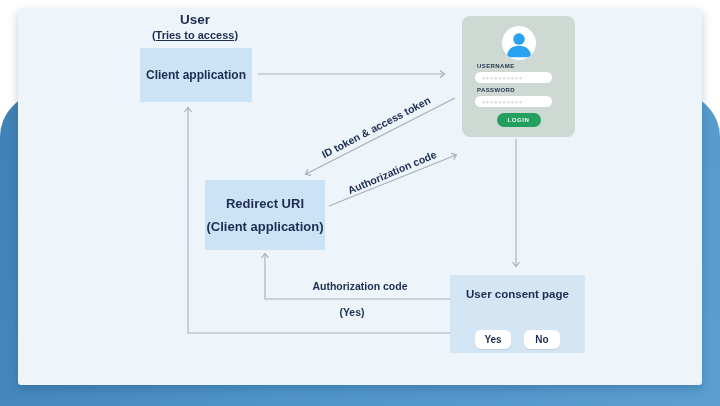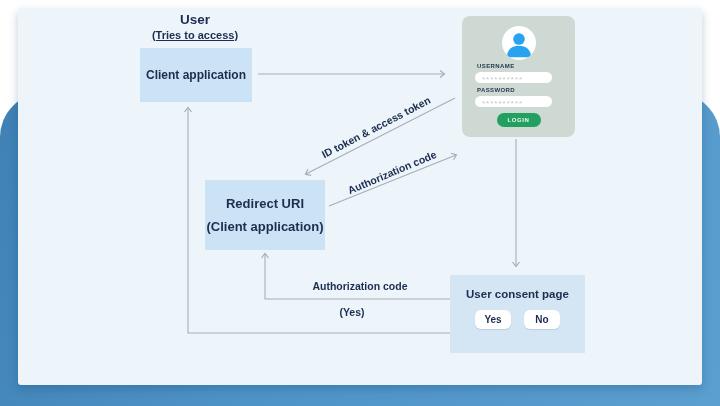--- a/index.html
+++ b/index.html
@@ -16,21 +16,21 @@
     border-radius:44px 44px 0 0;}
   .panel{position:absolute;left:18px;top:8px;width:684px;height:377px;
     background:var(--panel-bg);border-radius:3px;box-shadow:0 4px 10px rgba(15,60,100,.25);}
   .user-heading{position:absolute;left:97px;top:4px;width:160px;text-align:center;color:var(--text-navy);}
   .user-title{font-size:13.5px;font-weight:bold;}
   .user-sub{font-size:11px;font-weight:bold;margin-top:2px;text-decoration:underline;}
   .node{position:absolute;display:flex;flex-direction:column;align-items:center;justify-content:center;
     background:var(--node-fill);color:var(--text-navy);font-weight:bold;text-align:right;}
   .node.client{left:122px;top:40px;width:112px;height:54px;font-size:12px;}
   .node.redirect{left:187px;top:172px;width:120px;height:70px;font-size:13px;line-height:1.8;}
-  .node.consent{left:432px;top:267px;width:135px;height:78px;background:var(--consent-fill);justify-content:flex-start;}
+  .node.consent{left:432px;top:267px;width:135px;height:78px;background:var(--consent-fill);justify-content:flex-start;gap:20px;}
   .consent-title{font-size:11.5px;margin-top:13px;}
   .consent-btns{display:flex;gap:13px;margin-top:10px;}
   .cbtn{width:36px;height:19px;background:#ffffff;border-radius:6px;display:flex;align-items:center;justify-content:center;
     font-size:10px;font-weight:bold;color:var(--text-navy);box-shadow:0 1px 1px rgba(40,70,110,.15);cursor:pointer;}
   .card{position:absolute;left:444px;top:8px;width:113px;height:121px;background:var(--card-fill);border-radius:8px;}
   .avatar{position:absolute;left:50%;top:10px;transform:translateX(-50%);width:34px;height:34px;border-radius:50%;
     background:#ffffff;overflow:hidden;}
   .fld-label{position:absolute;left:15px;font-size:6px;font-weight:bold;letter-spacing:.4px;color:#273850;}
   .fld{position:absolute;left:13px;width:77px;height:11px;background:#ffffff;border-radius:5.5px;
     display:flex;align-items:center;overflow:hidden;}

